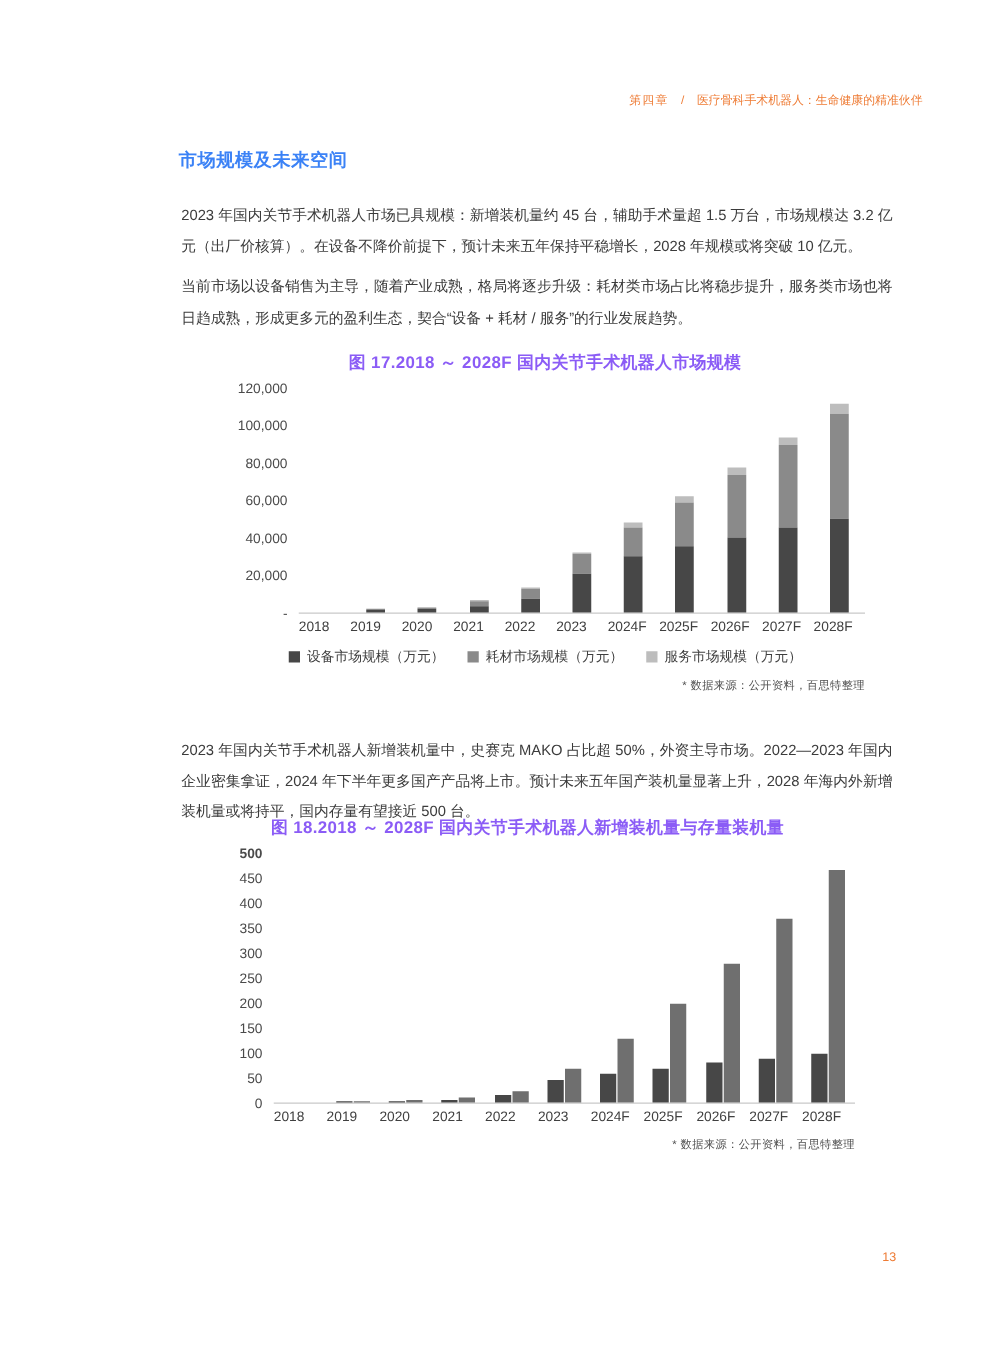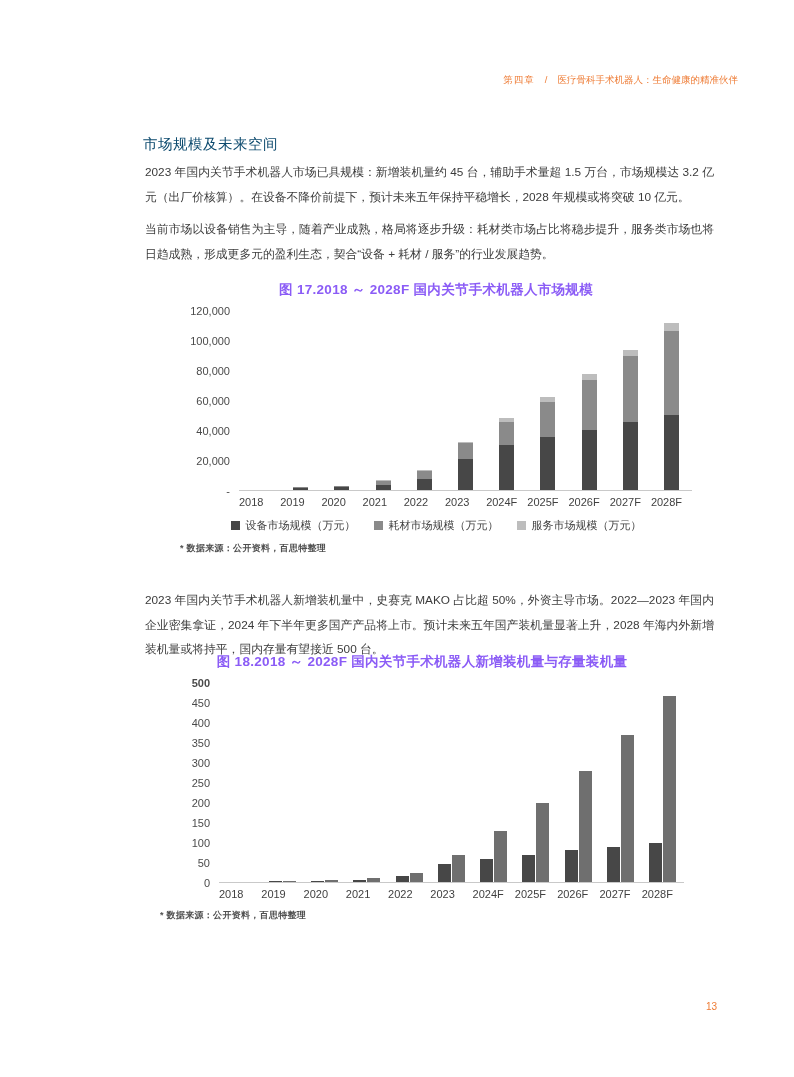--- a/index.html
+++ b/index.html
@@ -11,21 +11,21 @@
   }
   
   .page-header {
     position:absolute; top:74px; right:56px;
     font-size:9.5px; color:#EE7B34; display:flex; gap:10px; align-items:baseline;
   }
   .page-header .chap { letter-spacing:1px; }
   
   .section-title {
     position:absolute; left:143px; top:119px;
-    font-size:14.5px; font-weight:normal; color:#0c4a6e; letter-spacing:0.5px;margin-top:16px;
+    font-size:14.5px; font-weight:bold; color:#3b82f6; letter-spacing:0.5px;
   }
   
   .para {
     position:absolute; left:145px; width:569px;
     font-size:11.8px; line-height:24.5px; text-align:justify; color:#3b3b3b;
   }
   .para1 { top:160px; }
   .para2 { top:217px; }
   .para3 { top:588px; }
   
@@ -55,21 +55,21 @@
   .gbar { width:13px; }
   .xlabels { display:flex; padding-top:5px; }
   .xlab { flex:1; text-align:left; font-size:11px; color:#3f3f3f; }
   .legend {
     display:flex; justify-content:center; gap:18px; margin-top:10px;
     font-size:11px; color:#3f3f3f;
   }
   .legend-item { display:inline-flex; align-items:center; gap:6px; }
   .sq { width:9px; height:9px; display:inline-block; }
   .source {
-    text-align:left; font-size:9px; color:#4f4f4f; margin-top:9px; letter-spacing:0.3px;font-weight:bold;
+    text-align:right; font-size:9px; color:#4f4f4f; margin-top:9px; letter-spacing:0.3px;
   }
   
   .page-number {
     position:absolute; top:1001px; right:77px;
     font-size:10px; color:#EE7B34;
   }
 </style>
 </head>
 <body>
 

